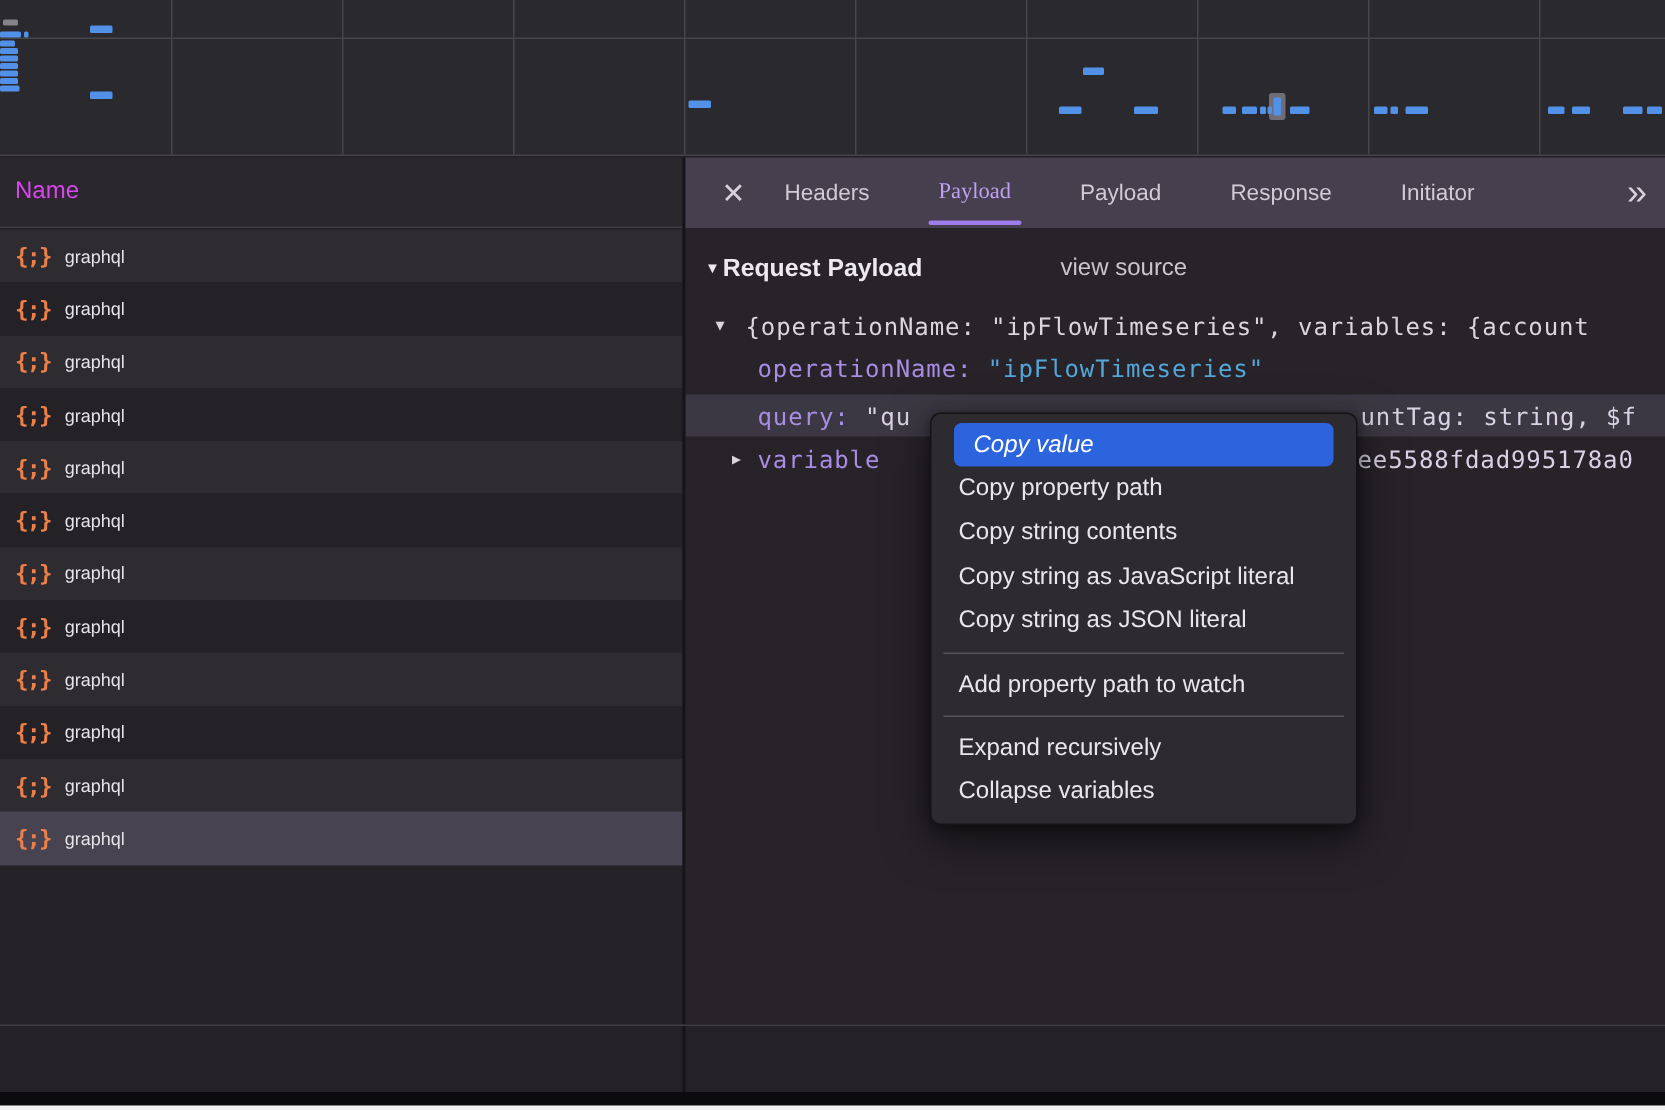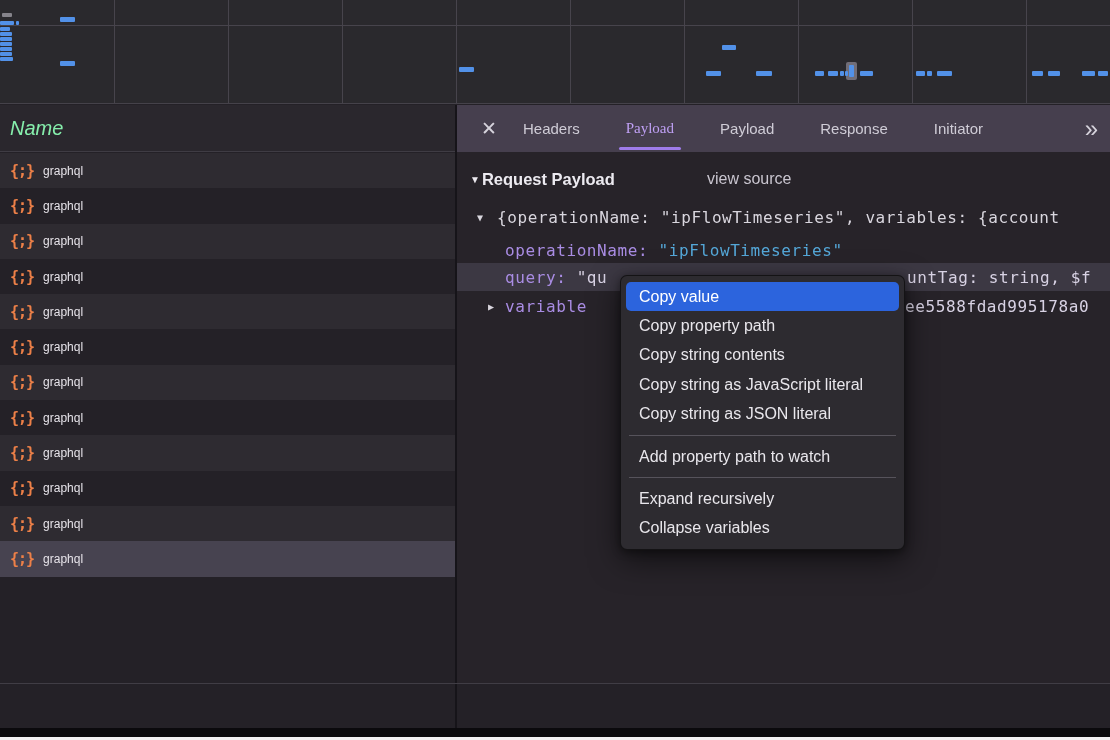--- a/index.html
+++ b/index.html
@@ -12,21 +12,21 @@
               background:#2a292d; border-bottom:1px solid #45424a; }
   .gridline { position:absolute; top:0; bottom:0; width:1px; background:#47444c; }
   #overview-hline { position:absolute; left:0; right:0; top:25px; height:1px; background:#47444c; }
   .bar { position:absolute; border-radius:1px; }
   #marker-band { position:absolute; background:#716d77; border-radius:2px; }
 
   
   #name-header { position:absolute; left:0; top:105px; width:455px; height:47px;
                  background:#2a272d; border-bottom:1px solid #3f3c44;
                  display:flex; align-items:center; padding-left:10px;
-                 color:#86efac; font-size:20px;font-style:italic; }
+                 color:#d946ef; font-size:16px; }
   #request-list { position:absolute; left:0; top:153px; width:455px; height:424px; }
   .req-row { height:35.3px; display:flex; align-items:center; padding-left:10px; }
   .req-row.even { background:#2e2b31; }
   .req-row.odd  { background:#242127; }
   .req-row.selected { background:#474350; }
   .req-icon { font-family:"DejaVu Sans Mono", monospace; font-size:15px; font-weight:bold;
               color:#ed8048; margin-right:9px; letter-spacing:-1px; }
   .req-label { color:#e6e3e9; font-size:12px; }
 
   
@@ -53,41 +53,41 @@
                    background:#272329; overflow:hidden; }
   .mono { font-family:"DejaVu Sans Mono", monospace; font-size:16px; letter-spacing:0.6px; white-space:pre; }
   #pp-title-row { position:absolute; left:0; top:14px; height:26px; width:100%; display:flex; align-items:center; }
   #pp-title-tri { color:#ece9ef; font-size:10px; margin-left:13px; cursor:pointer; }
   #pp-title { color:#eceaf0; font-size:16.5px; font-weight:bold; margin-left:2px; }
   #pp-viewsource { position:absolute; left:250px; color:#c9c5cf; font-size:16px; cursor:pointer; }
   #pp-preview-row { position:absolute; left:0; top:53px; height:24px; width:100%; display:flex; align-items:center; }
   .tri { color:#d9d6de; font-size:10px; cursor:pointer; }
   #pp-preview-tri { position:absolute; left:20px; }
   #pp-preview-text { position:absolute; left:40px; color:#d9d6de; }
-  #pp-opname-row { position:absolute; left:48px; top:84px; height:24px; display:flex; align-items:flex-end; }
+  #pp-opname-row { position:absolute; left:48px; top:84px; height:24px; display:flex; align-items:flex-start; }
   .key { color:#a98ce3; }
   .str { color:#54a7d8; }
   .frag { color:#d8d2e4; }
   #pp-query-row { position:absolute; left:0; top:111px; height:28px; width:100%;
                   background:#3c3843; display:flex; align-items:center; }
   #pp-query-left { position:absolute; left:48px; }
   #pp-query-rightfrag { position:absolute; left:450px; }
   #pp-variables-row { position:absolute; left:0; top:141px; height:26px; width:100%; display:flex; align-items:center; }
   #pp-variables-tri { position:absolute; left:31px; }
   #pp-variables-key { position:absolute; left:48px; }
   #pp-variables-rightfrag { position:absolute; left:448px; }
 
   
   #context-menu { position:absolute; left:620px; top:275px; width:285px; z-index:50;
                   background:#2d2b30; border:1px solid rgba(0,0,0,0.55); border-radius:7px;
                   padding:6px 0; box-shadow:0 10px 30px rgba(0,0,0,0.55), 0 2px 8px rgba(0,0,0,0.4); }
   .menu-item { height:29.4px; display:flex; align-items:center; padding-left:18px;
                color:#e9e7ec; font-size:16px; cursor:pointer; white-space:nowrap; }
   .menu-item.highlighted { background:#2c64dd; color:#ffffff; border-radius:5px;
-                           margin:0 5px; padding-left:13px; }
+                           margin:0 15px; padding-left:13px;font-style:italic; }
   .menu-sep { height:1px; background:#56535b; margin:6px 8px; }
 </style>
 </head>
 <body>
 
 <div id="app">
 
   <div id="overview">
     <div id="grid">
         <div class="gridline" style="left: 114px;"></div>

